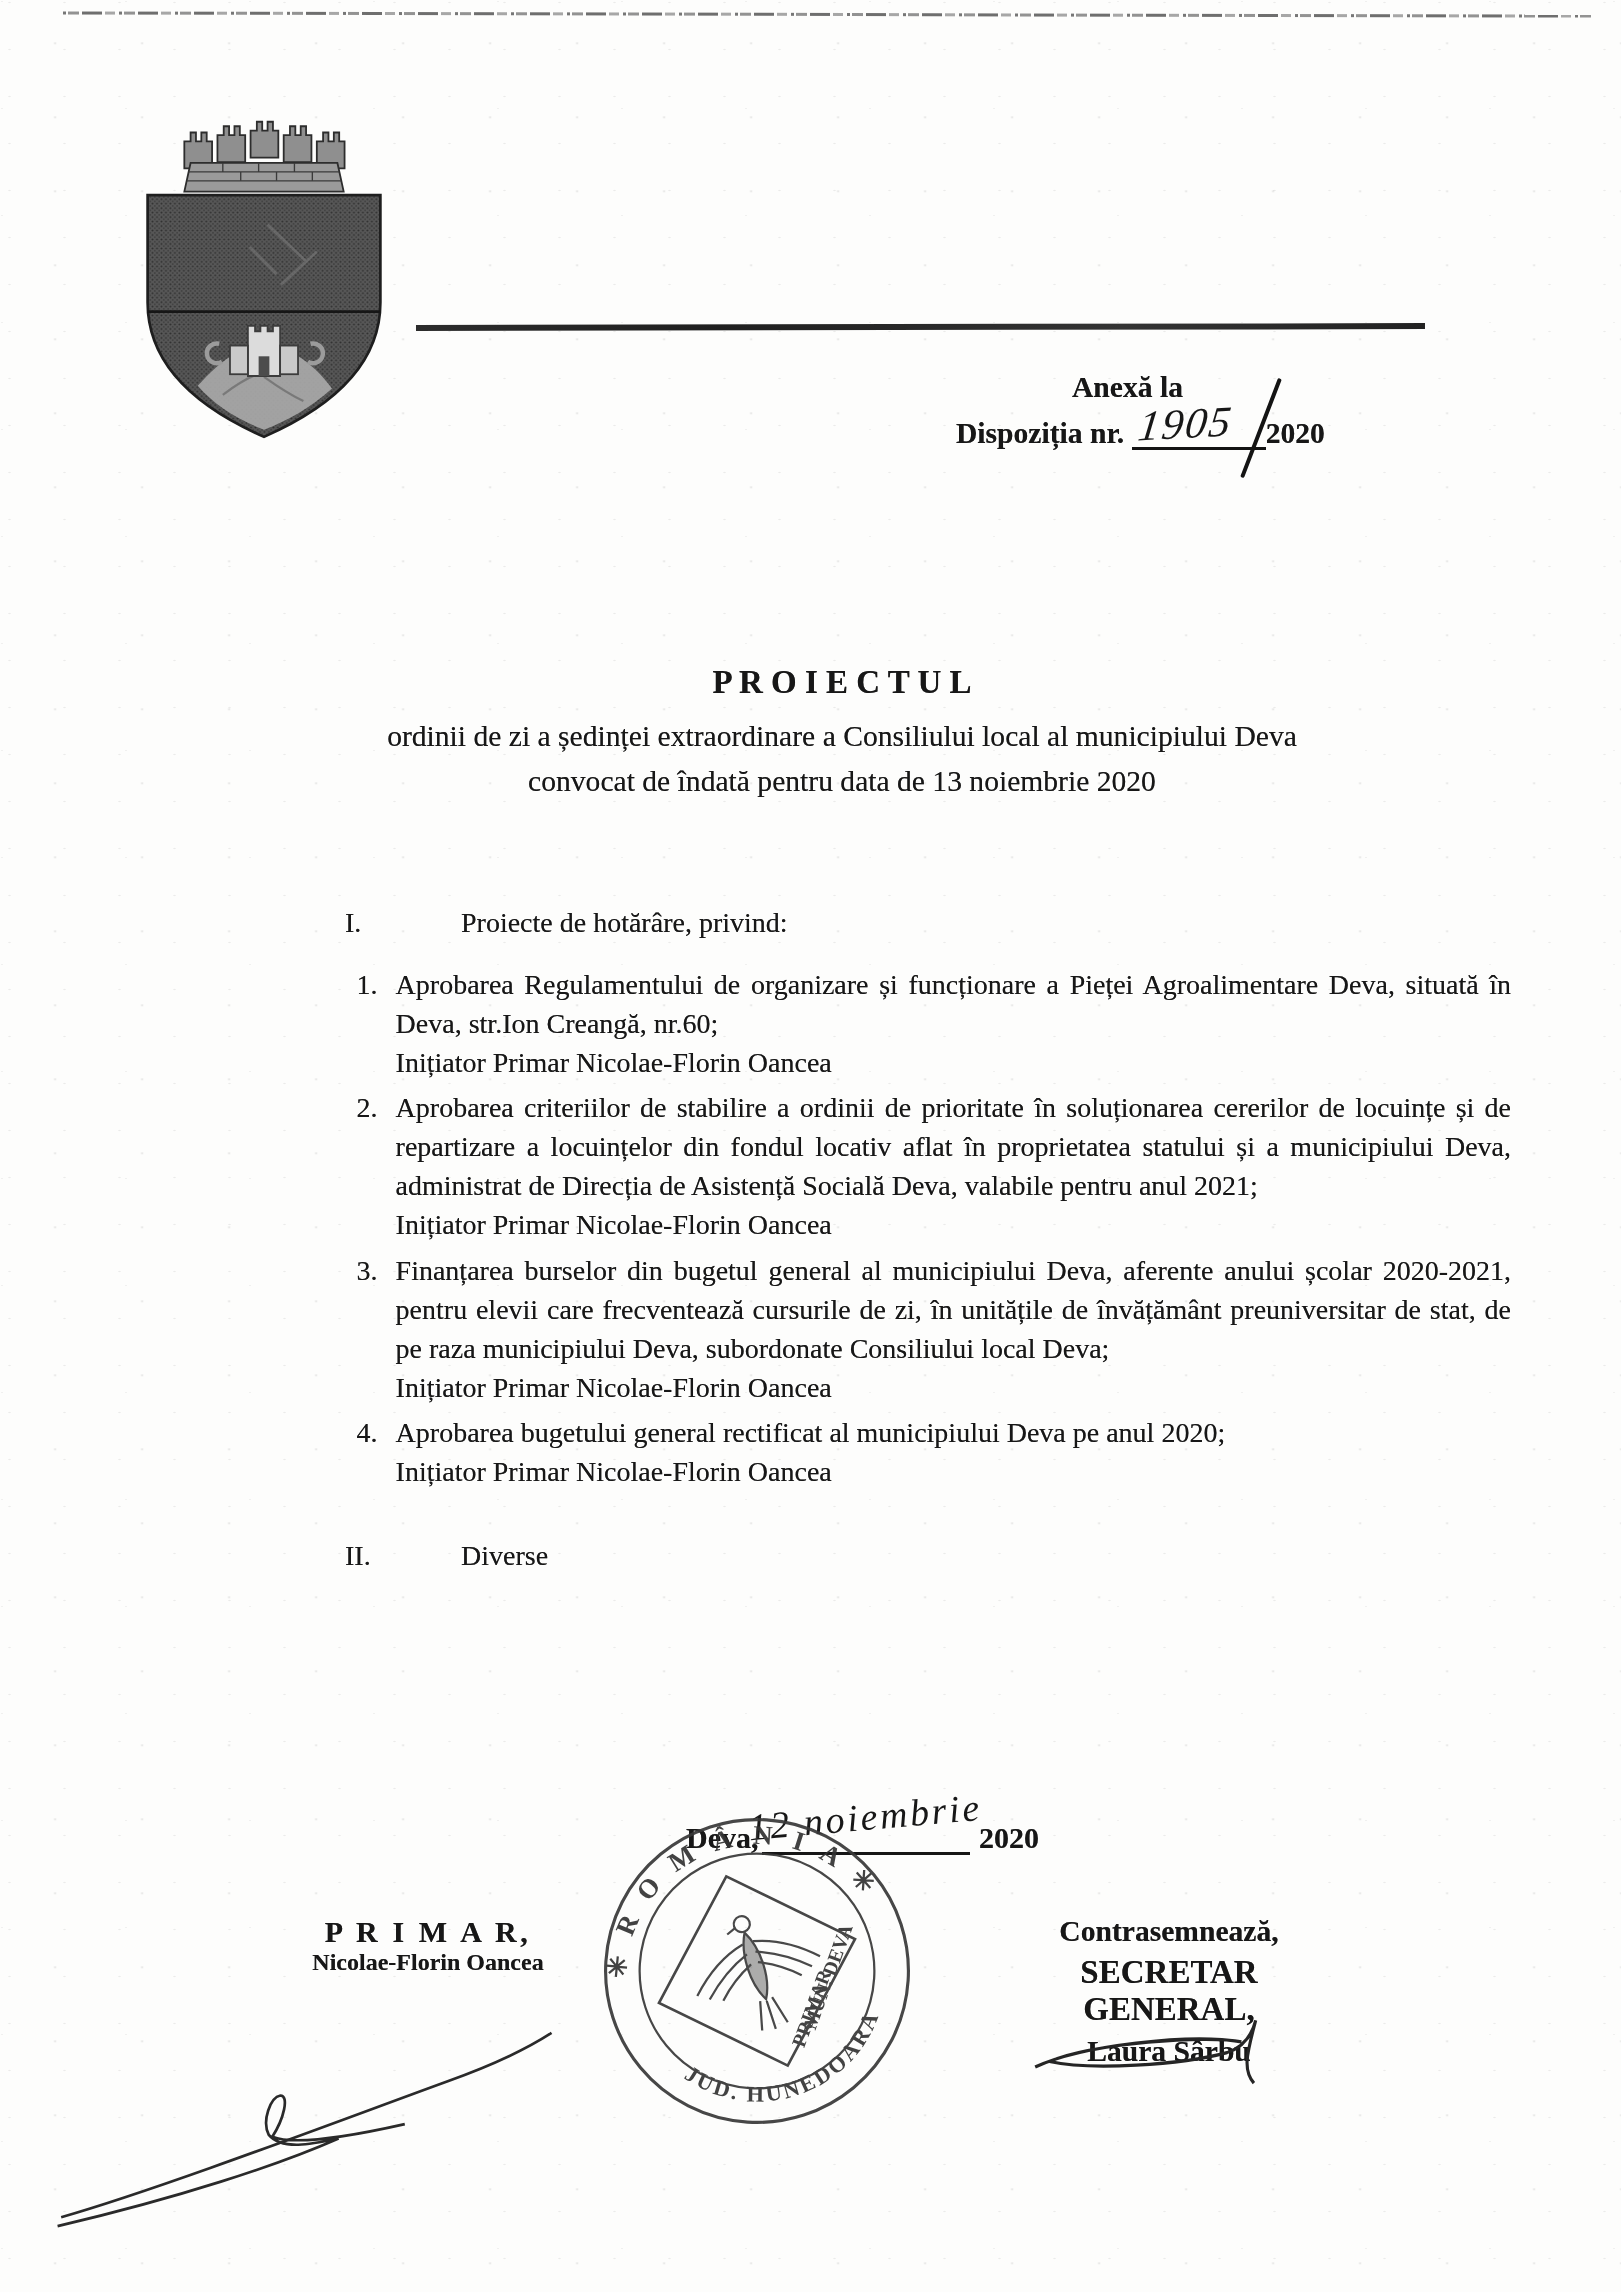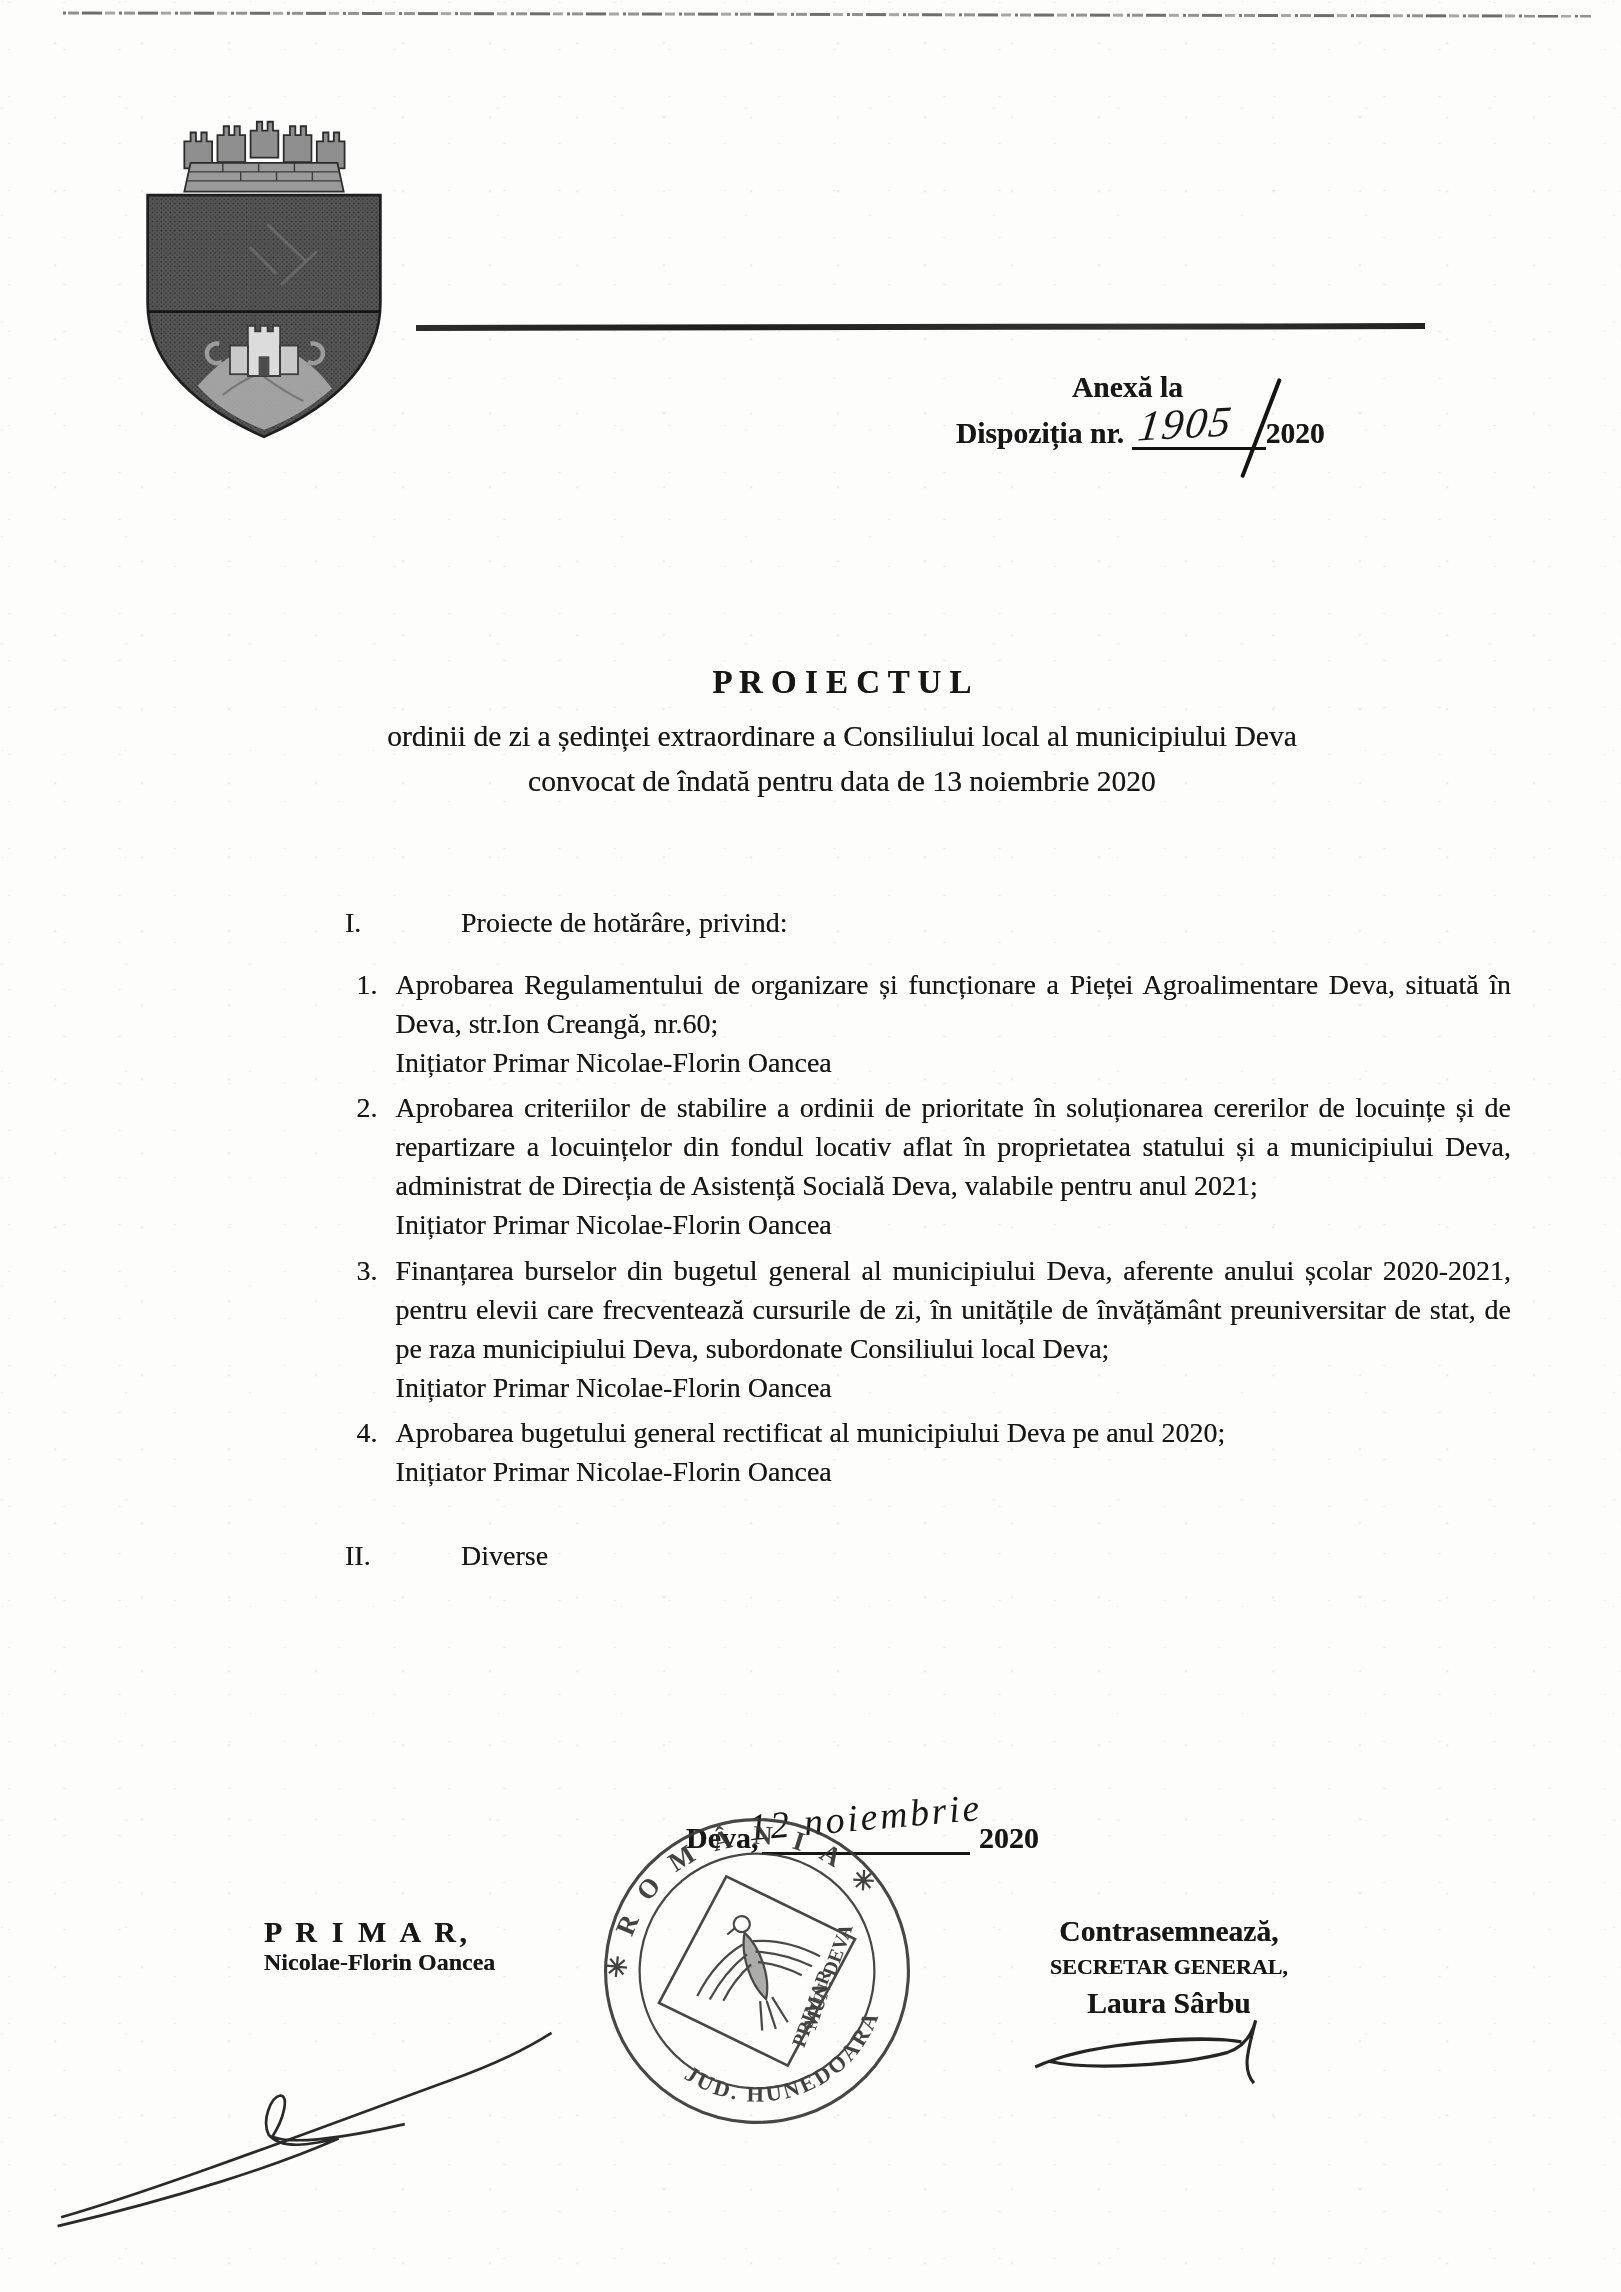--- a/index.html
+++ b/index.html
@@ -53,31 +53,31 @@
   .item { display:flex; margin-bottom:6.3px; }
   .item .item-no { width:39px; flex:none; }
   .item .item-pael { flex:1; }
   .item .item-text { text-align:justify; }
   .section-2 { margin-top:45px;align-items:center; }
 
   .dateline { position:absolute; top:1816px; left:686px; font-size:30px; font-weight:700; white-space:nowrap; }
   .date-blank { display:inline-block; width:208px; height:36px; border-bottom:3.6px solid #161616; position:relative; margin:0 9px 0 3.6px; vertical-align:bottom; }
   .hand-date { position:absolute; left:-14.3px; top:-21.5px; font-size:38px; transform:rotate(-5deg); letter-spacing:2.7px; white-space:nowrap; }
 
-  .sig-left { position:absolute; left:264px; top:1915px; width:296px; text-align:left; }
+  .sig-left { position:absolute; left:280px; top:1915px; width:296px; text-align:center; }
   .sig-left .sig-title { font-size:30px; font-weight:700; letter-spacing:3.6px; }
   .sig-left .sig-name { font-size:24px; font-weight:700; white-space:nowrap; }
   .sig-left-stroke { position:absolute; left:54px; top:2031px; }
 
   .stamp { position:absolute; left:602px; top:1816px; width:310px; height:310px; transform:rotate(-18deg); opacity:.92; }
   .stamp text { font-family:"Liberation Serif", serif; fill:#333; }
 
   .sig-right { position:absolute; left:1008px; top:1915px; width:322px; text-align:center; }
   .sig-right .c1 { font-size:29.6px; font-weight:700; }
-  .sig-right .c2 { font-size:22px; font-weight:700; margin-top:6.3px; }
+  .sig-right .c2 { font-size:33px; font-weight:700; margin-top:6.3px; }
   .sig-right .c3 { font-size:29.6px; font-weight:700; margin-top:6.3px; }
   .sig-right-stroke { position:absolute; left:1028px; top:2013px; }
 </style>
 </head>
 <body>
 
 <div class="page">
 
   <div class="scan-artifact"></div>
 

